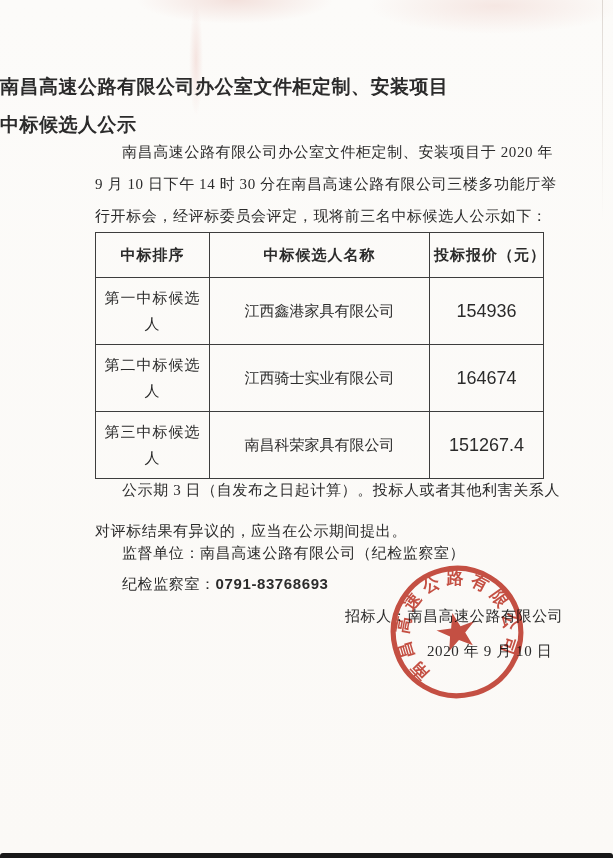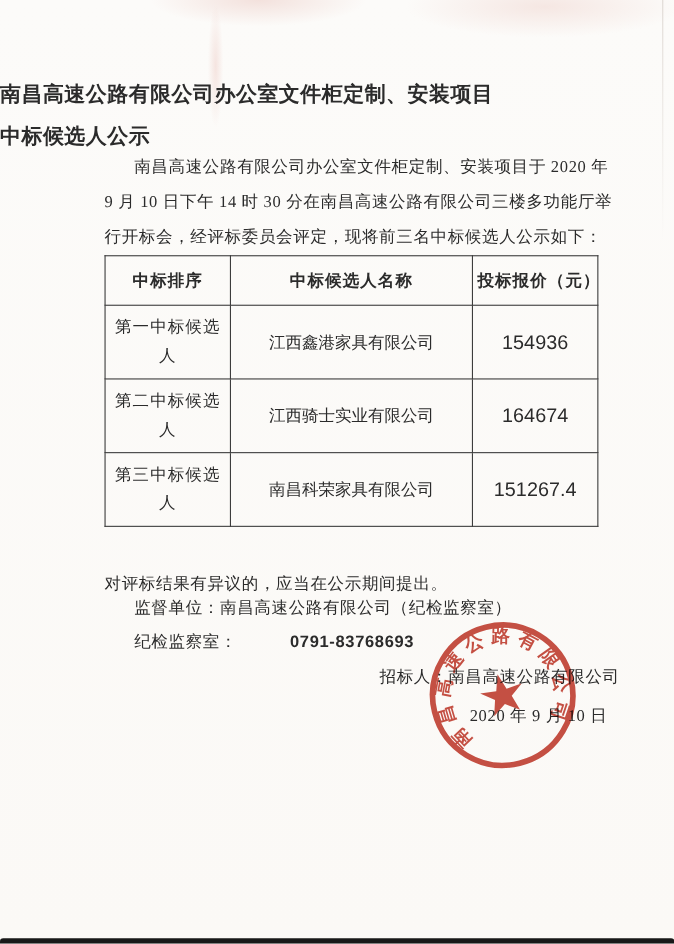--- a/index.html
+++ b/index.html
@@ -30,21 +30,21 @@
   table.bid-table { position:absolute; top:232px; left:95px; width:421px;
     border-collapse:collapse; table-layout:fixed; }
   .bid-table th, .bid-table td { border:1.5px solid #3d3d3d; text-align:center;
     vertical-align:middle; font-size:15px; padding:2px 4px; }
   .bid-table th { height:40px; font-weight:bold; letter-spacing:1px; white-space:nowrap; }
   .bid-table td { height:62px; }
   .col-rank { width:105px; } .col-name { width:211px; } .col-price { width:105px; }
   td.rank-cell { letter-spacing:1px; line-height:26px; padding:2px 6px; }
   td.price-cell { font-family:"Liberation Sans","DejaVu Sans",sans-serif; font-size:18px; }
 
-  .num { font-family:"Liberation Sans","DejaVu Sans",sans-serif; font-weight:600;margin-left:48px; }
+  .num { font-family:"Liberation Sans","DejaVu Sans",sans-serif; font-weight:600; }
 
   .stamp { position:absolute; left:384px; top:559px; width:146px; height:146px;
     opacity:.88; mix-blend-mode:multiply; transform:rotate(-14deg); }
   .stamp text { font-family:"Liberation Serif","DejaVu Serif",serif; font-weight:bold; }
 </style>
 </head>
 <body>
 
 <div class="page">
 
@@ -79,20 +79,21 @@
         <td class="price-cell">164674</td>
       </tr>
       <tr>
         <td class="rank-cell">第三中标候选人</td>
         <td class="name-cell">南昌科荣家具有限公司</td>
         <td class="price-cell">151267.4</td>
       </tr>
     </tbody>
   </table>
 
+  <div class="bodyline indent" style="top:479px; left:95px;">公示期 3 日（自发布之日起计算）。投标人或者其他利害关系人</div>
   <div class="bodyline" style="top:520px; left:95px;">对评标结果有异议的，应当在公示期间提出。</div>
 
   <div class="bodyline" style="top:542px; left:122px;text-align:center;">
     <span>监督单位：</span><span>南昌高速公路有限公司（纪检监察室）</span>
   </div>
 
   <div class="bodyline" style="top:573px; left:122px;">
     <span>纪检监察室：</span><span class="num">0791-83768693</span>
   </div>
 

